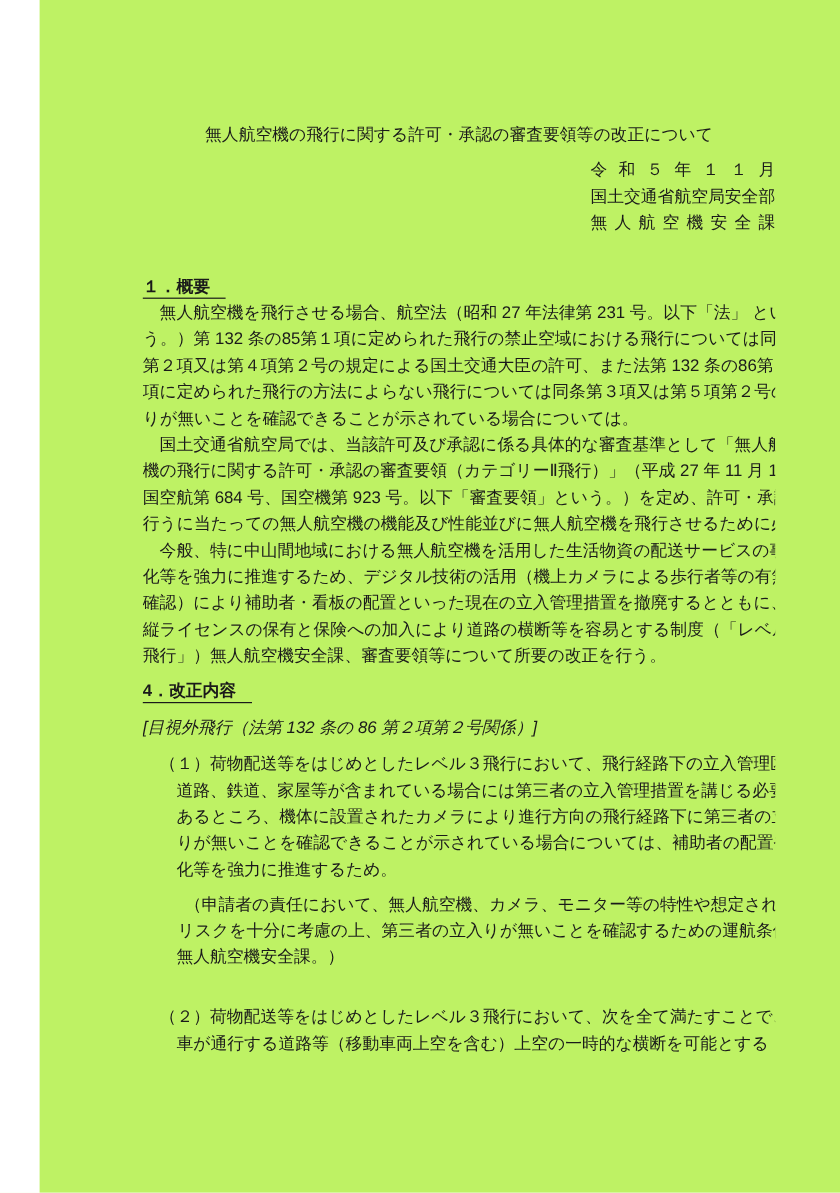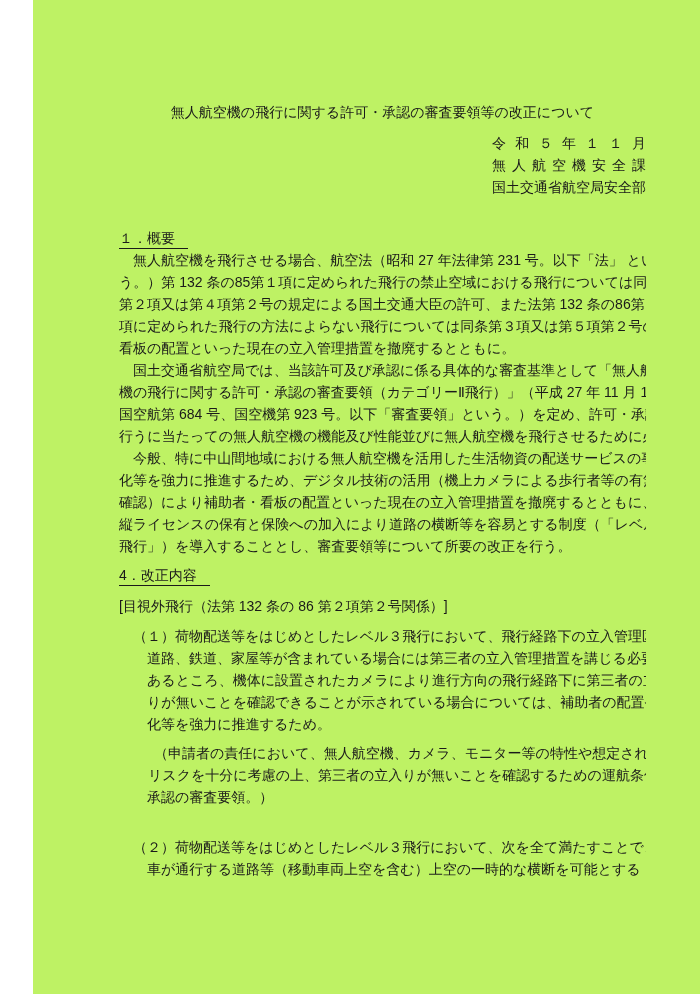--- a/index.html
+++ b/index.html
@@ -37,101 +37,103 @@
   .ind { text-indent: 14px; }
 
   .title {
     line-height: 22px;
     text-align: center;
     white-space: nowrap;
   }
   .right-block {
     width: 154px;
     margin: 9px 0 0 auto;
+    font-family: Liberation Mono, monospace;
   }
   .right-block .line {
     text-align: justify;
     text-align-last: justify;
   }
   .heading {
     line-height: 22px;
     height: 22px;
     white-space: nowrap;
   }
   .heading .u {
     display: inline-block;
     border-bottom: 1px solid #1a1a1a;
     padding-right: 13px;
     line-height: 20px;
+    font-weight: bold;
   }
   .h1 { margin-top: 29px; }
   .h2 { margin-top: 7px; }
-  .bracket { margin-top: 9px; }
+  .bracket { margin-top: 9px; font-style: italic; }
   .item { padding-left: 28px; }
   .item-1 { margin-top: 8px; }
   .item .first { margin-left: -14px; }
   .note { margin-top: 7px; padding-left: 28px; }
   .note .n1 { margin-left: 7px; }
   .note .n2 { margin-left: 1px; }
   .item-2 { margin-top: 28px; }
 </style>
 </head>
 <body>
 
 <div class="page">
 
   <div class="title">無人航空機の飛行に関する許可・承認の審査要領等の改正について</div>
 
   <div class="right-block">
     <div class="line">令和５年１１月</div>
+    <div class="line">国土交通省航空局安全部</div>
     <div class="line">無人航空機安全課</div>
-    <div class="line">国土交通省航空局安全部</div>
   </div>
 
   <div class="heading h1"><span class="u">１．概要</span></div>
 
   <div class="para">
     <div class="line j ind">無人航空機を飛行させる場合、航空法（昭和 27 年法律第 231 号。以下「法」 とい</div>
     <div class="line j">う。）第 132 条の85第１項に定められた飛行の禁止空域における飛行については同条</div>
     <div class="line j">第２項又は第４項第２号の規定による国土交通大臣の許可、また法第 132 条の86第２</div>
     <div class="line j">項に定められた飛行の方法によらない飛行については同条第３項又は第５項第２号の</div>
-    <div class="line">看板の配置といった現在の立入管理措置を撤廃するとともに。</div>
+    <div class="line">りが無いことを確認できることが示されている場合については。</div>
   </div>
 
   <div class="para">
     <div class="line j ind">国土交通省航空局では、当該許可及び承認に係る具体的な審査基準として「無人航空</div>
     <div class="line j">機の飛行に関する許可・承認の審査要領（カテゴリーⅡ飛行）」（平成 27 年 11 月 17 日</div>
     <div class="line j">国空航第 684 号、国空機第 923 号。以下「審査要領」という。）を定め、許可・承認を</div>
     <div class="line j">行うに当たっての無人航空機の機能及び性能並びに無人航空機を飛行させるために必</div>
   </div>
 
   <div class="para">
     <div class="line j ind">今般、特に中山間地域における無人航空機を活用した生活物資の配送サービスの事業</div>
     <div class="line j">化等を強力に推進するため、デジタル技術の活用（機上カメラによる歩行者等の有無の</div>
     <div class="line j">確認）により補助者・看板の配置といった現在の立入管理措置を撤廃するとともに、操</div>
     <div class="line j">縦ライセンスの保有と保険への加入により道路の横断等を容易とする制度（「レベル3.5</div>
-    <div class="line">飛行」）を導入することとし、審査要領等について所要の改正を行う。</div>
+    <div class="line">飛行」）無人航空機安全課、審査要領等について所要の改正を行う。</div>
   </div>
 
   <div class="heading h2"><span class="u">4．改正内容</span></div>
 
   <div class="line bracket">[目視外飛行（法第 132 条の 86 第２項第２号関係）]</div>
 
   <div class="item item-1">
     <div class="line j first">（１）荷物配送等をはじめとしたレベル３飛行において、飛行経路下の立入管理区画に</div>
     <div class="line j">道路、鉄道、家屋等が含まれている場合には第三者の立入管理措置を講じる必要が</div>
     <div class="line j">あるところ、機体に設置されたカメラにより進行方向の飛行経路下に第三者の立入</div>
     <div class="line j">りが無いことを確認できることが示されている場合については、補助者の配置や看</div>
     <div class="line">化等を強力に推進するため。</div>
   </div>
 
   <div class="note">
     <div class="line j n1">（申請者の責任において、無人航空機、カメラ、モニター等の特性や想定される</div>
     <div class="line j n2">リスクを十分に考慮の上、第三者の立入りが無いことを確認するための運航条件</div>
-    <div class="line">承認の審査要領。）</div>
+    <div class="line">無人航空機安全課。）</div>
   </div>
 
   <div class="item item-2">
     <div class="line j first">（２）荷物配送等をはじめとしたレベル３飛行において、次を全て満たすことで、自動</div>
     <div class="line j">車が通行する道路等（移動車両上空を含む）上空の一時的な横断を可能とする（「レ</div>
   </div>
 
 </div>
 
 </body></html>

